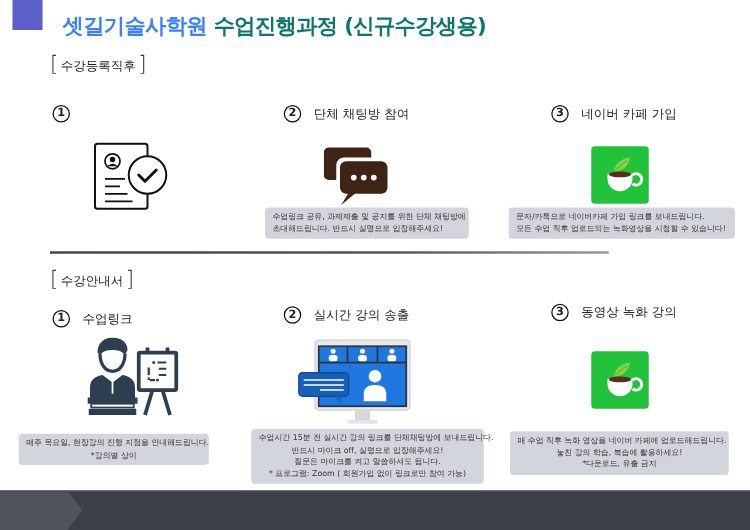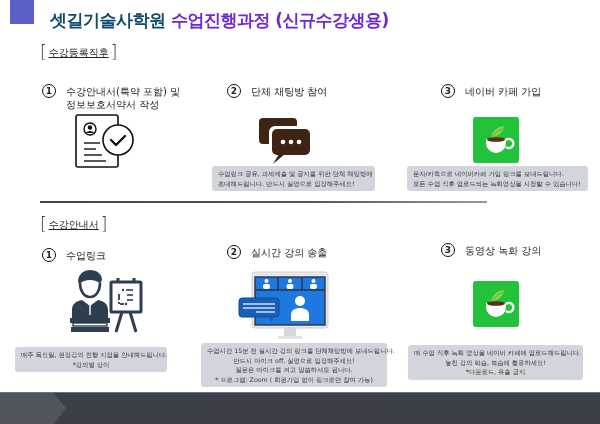--- a/index.html
+++ b/index.html
@@ -2,26 +2,26 @@
 <html><head>
 <meta charset="utf-8">
 <style>
   * { box-sizing: border-box; margin: 0; padding: 0; }
   html, body { width: 600px; height: 424px; overflow: hidden; background: #ffffff; }
   body { position: relative; font-family: "DejaVu Sans", "Liberation Sans", sans-serif; color: #222; }
   .abs { position: absolute; }
 
   .accent-square { left: 10px; top: 0; width: 24px; height: 24px; background: #5b5fc7; }
   .title { left: 50px; top: 9px; font-size: 17px; font-weight: bold; white-space: nowrap; letter-spacing: -0.5px; }
-  .title .t1 { color: #0c4a6e; }
-  .title .t2 { color: #6d28d9; }
+  .title .t1 { color: #3b82f6; }
+  .title .t2 { color: #0f766e; }
 
   .section-label { font-size: 10px; color: #222; white-space: nowrap; display: flex; align-items: center; }
   .section-label .br { font-size: 17px; font-weight: 300; line-height: 1; color: #333; }
-  .section-label .txt { padding: 0 2px; text-decoration: underline; }
+  .section-label .txt { padding: 0 2px; }
 
   .step { display: flex; align-items: flex-start; font-size: 10px; color: #222; white-space: nowrap; line-height: 13px; }
   .num { display: inline-flex; align-items: center; justify-content: center; width: 14px; height: 14px; border: 1.5px solid #111; border-radius: 50%; font-size: 9px; font-weight: bold; margin-right: 10px; flex-shrink: 0; margin-top: -1px; }
 
   .note { background: #d3d5dc; border-radius: 3px; font-size: 6.3px; color: #333; line-height: 9.5px; padding: 3px 6px; white-space: nowrap; }
   .note.center { text-align: center; }
 
   .divider { left: 40px; top: 201px; width: 447px; height: 1.5px; background: linear-gradient(to right, #444, #555 60%, #999); }
 
   .footer { left: 0; top: 392px; width: 600px; height: 32px; background: #3b3f47; border-top: 1px solid #6d7078; }
@@ -39,24 +39,20 @@
 </div>
 
 <div class="abs section-label" style="left:40px; top:44px;">
   <span class="br">[</span>
   <span class="txt">수강등록직후</span>
   <span class="br">]</span>
 </div>
 
 <div class="abs step" style="left:42px; top:85px;">
   <span class="num">1</span>
-  <div>
-    <div>수강안내서(특약 포함) 및</div>
-    <div>정보보호서약서 작성</div>
-  </div>
 </div>
 <div class="abs" style="left:74px; top:113px;">
   <svg width="62" height="60" viewBox="0 0 62 60">
     <rect x="2" y="2" width="42" height="52" rx="2" fill="#fff" stroke="#111" stroke-width="1.6"></rect>
     <circle cx="16" cy="16" r="6" fill="#fff" stroke="#111" stroke-width="1.4"></circle>
     <circle cx="16" cy="14.5" r="2.2" fill="#111"></circle>
     <path d="M11.5 20 q4.5 -4 9 0" fill="#111"></path>
     <line x1="10" y1="30" x2="26" y2="30" stroke="#111" stroke-width="1.4"></line>
     <line x1="10" y1="36" x2="22" y2="36" stroke="#111" stroke-width="1.4"></line>
     <line x1="10" y1="42" x2="28" y2="42" stroke="#111" stroke-width="1.4"></line>

